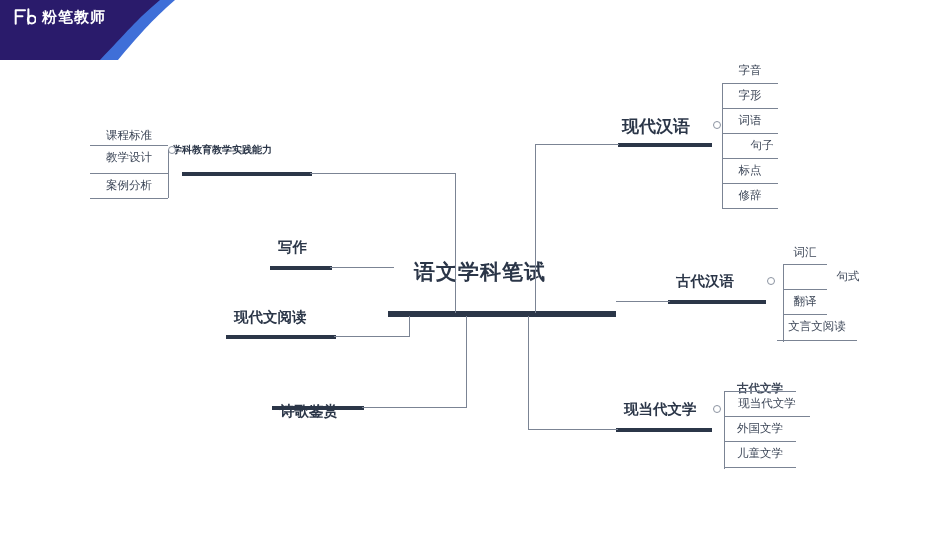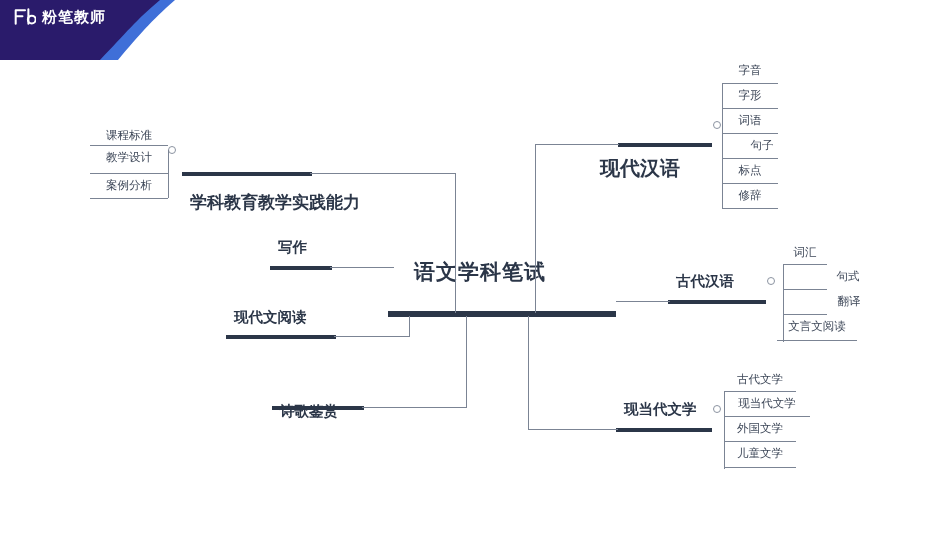--- a/index.html
+++ b/index.html
@@ -52,21 +52,21 @@
         <circle cx="21" cy="14" r="4.6" fill="none" stroke="#ffffff" stroke-width="2.4"></circle>
       </svg>
       <span class="logo-text">粉笔教师</span>
     </div>
   </div>
 
 
   <div class="center-label" style="left:414px;top:258px;">语文学科笔试</div>
   <div class="bar" style="left:388px;top:311px;width:228px;height:6px;"></div>
 
-  <div class="node-label" style="left:190px;top:143px;font-size:17px;margin-top:48px;">学科教育教学实践能力</div>
+  <div class="node-label" style="left:172px;top:143px;font-size:10px;">学科教育教学实践能力</div>
   <div class="bar" style="left:182px;top:172px;width:130px;height:4px;"></div>
   <div class="thinline" style="left:310px;top:173px;width:146px;height:1px;"></div>
   <div class="thinline" style="left:455px;top:173px;width:1px;height:140px;"></div>
   <div class="circle" style="left:168px;top:146px;"></div>
 
   <div class="spine" style="left:168px;top:150px;height:48px;"></div>
   <div class="leaf" style="left:90px;top:128px;width:78px;">课程标准</div>
   <div class="leaf-rule" style="left:90px;top:145px;width:78px;"></div>
   <div class="leaf" style="left:90px;top:150px;width:78px;">教学设计</div>
   <div class="leaf-rule" style="left:90px;top:173px;width:78px;"></div>
@@ -80,21 +80,21 @@
   <div class="node-label" style="left:234px;top:308px;font-size:14.5px;">现代文阅读</div>
   <div class="bar" style="left:226px;top:335px;width:110px;height:4px;"></div>
   <div class="thinline" style="left:334px;top:336px;width:76px;height:1px;"></div>
   <div class="thinline" style="left:409px;top:316px;width:1px;height:21px;"></div>
 
   <div class="node-label" style="left:280px;top:392px;font-size:14.5px;margin-top:10px;">诗歌鉴赏</div>
   <div class="bar" style="left:272px;top:406px;width:92px;height:4px;"></div>
   <div class="thinline" style="left:362px;top:407px;width:105px;height:1px;"></div>
   <div class="thinline" style="left:466px;top:316px;width:1px;height:92px;"></div>
 
-  <div class="node-label" style="left:600px;top:115px;font-size:20px;margin-top:40px;">现代汉语</div>
+  <div class="node-label" style="left:622px;top:115px;font-size:17px;">现代汉语</div>
   <div class="bar" style="left:618px;top:143px;width:94px;height:4px;"></div>
   <div class="thinline" style="left:535px;top:144px;width:84px;height:1px;"></div>
   <div class="thinline" style="left:535px;top:144px;width:1px;height:169px;"></div>
   <div class="circle" style="left:713px;top:121px;"></div>
 
   <div class="spine" style="left:722px;top:84px;height:124px;"></div>
   <div class="leaf" style="left:722px;top:63px;width:56px;">字音</div>
   <div class="leaf-rule" style="left:722px;top:83px;width:56px;"></div>
   <div class="leaf" style="left:722px;top:88px;width:56px;">字形</div>
   <div class="leaf-rule" style="left:722px;top:108px;width:56px;"></div>
@@ -110,33 +110,33 @@
   <div class="node-label" style="left:676px;top:272px;font-size:14.5px;">古代汉语</div>
   <div class="bar" style="left:668px;top:300px;width:98px;height:4px;"></div>
   <div class="thinline" style="left:616px;top:301px;width:54px;height:1px;"></div>
   <div class="circle" style="left:767px;top:277px;"></div>
 
   <div class="spine" style="left:783px;top:265px;height:77px;"></div>
   <div class="leaf" style="left:783px;top:245px;width:44px;">词汇</div>
   <div class="leaf-rule" style="left:783px;top:264px;width:44px;"></div>
   <div class="leaf" style="left:783px;top:269px;width:44px;padding-left:43px;">句式</div>
   <div class="leaf-rule" style="left:783px;top:289px;width:44px;"></div>
-  <div class="leaf" style="left:783px;top:294px;width:44px;margin-left:44px;">翻译</div>
+  <div class="leaf" style="left:783px;top:294px;width:44px;">翻译</div>
   <div class="leaf-rule" style="left:783px;top:314px;width:44px;"></div>
   <div class="leaf" style="left:777px;top:319px;width:80px;">文言文阅读</div>
   <div class="leaf-rule" style="left:777px;top:340px;width:80px;"></div>
 
   <div class="node-label" style="left:624px;top:400px;font-size:14.5px;">现当代文学</div>
   <div class="bar" style="left:616px;top:428px;width:96px;height:4px;"></div>
   <div class="thinline" style="left:528px;top:429px;width:90px;height:1px;"></div>
   <div class="thinline" style="left:528px;top:316px;width:1px;height:114px;"></div>
   <div class="circle" style="left:713px;top:405px;"></div>
 
   <div class="spine" style="left:724px;top:392px;height:77px;"></div>
-  <div class="leaf" style="left:724px;top:372px;width:72px;">古代文学</div>
+  <div class="leaf" style="left:724px;top:381px;width:72px;font-weight:bold;">古代文学</div>
   <div class="leaf-rule" style="left:724px;top:391px;width:72px;"></div>
   <div class="leaf" style="left:724px;top:396px;width:86px;">现当代文学</div>
   <div class="leaf-rule" style="left:724px;top:416px;width:86px;"></div>
   <div class="leaf" style="left:724px;top:421px;width:72px;">外国文学</div>
   <div class="leaf-rule" style="left:724px;top:441px;width:72px;"></div>
   <div class="leaf" style="left:724px;top:446px;width:72px;">儿童文学</div>
   <div class="leaf-rule" style="left:724px;top:467px;width:72px;"></div>
 
 </div>
 

